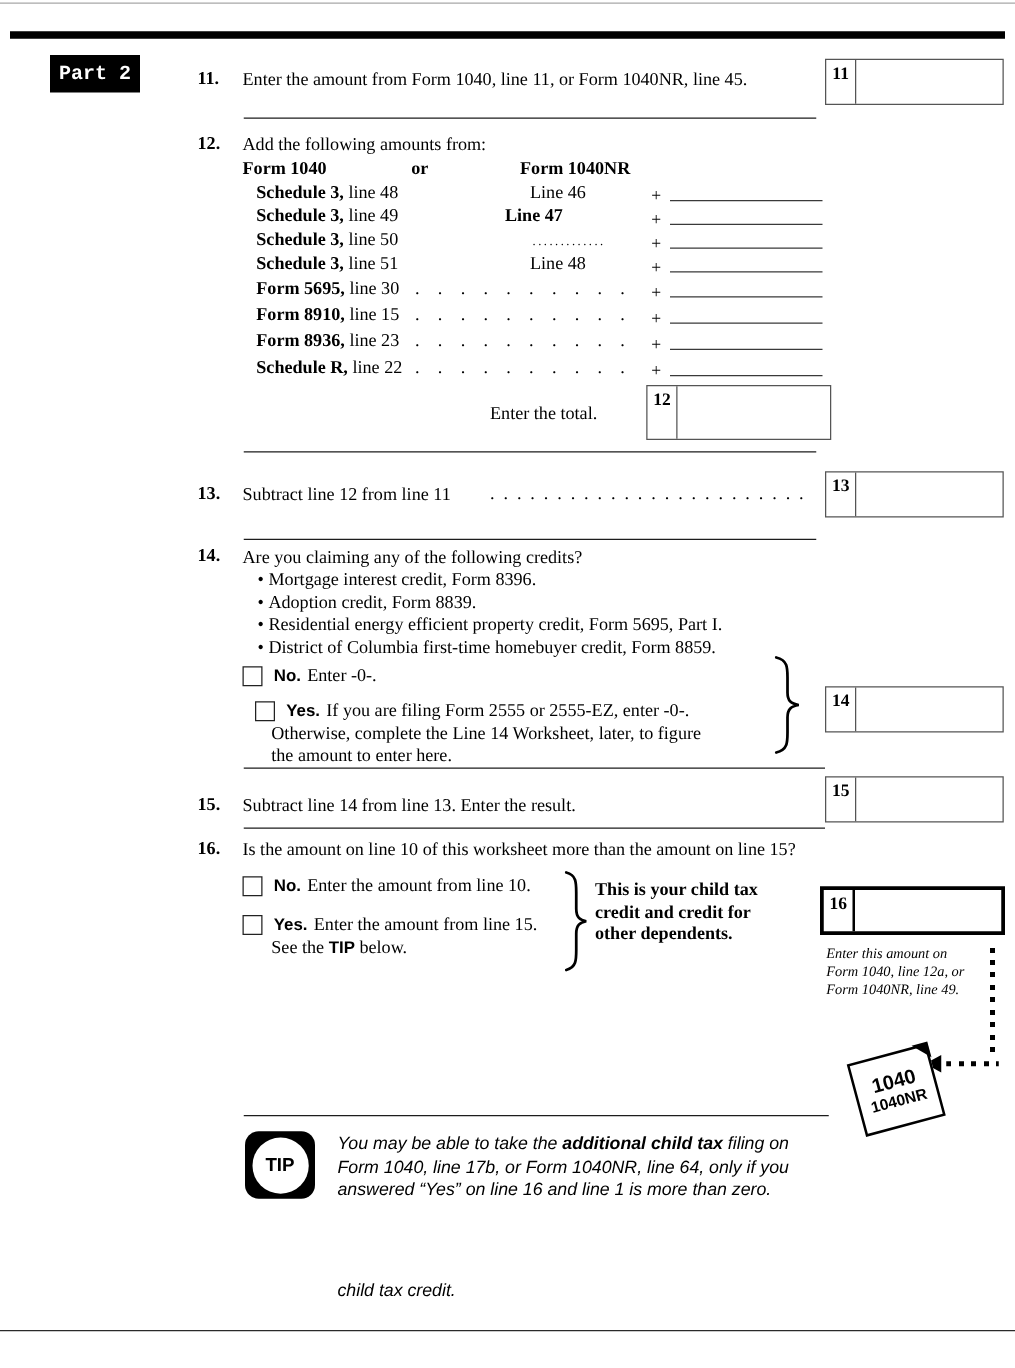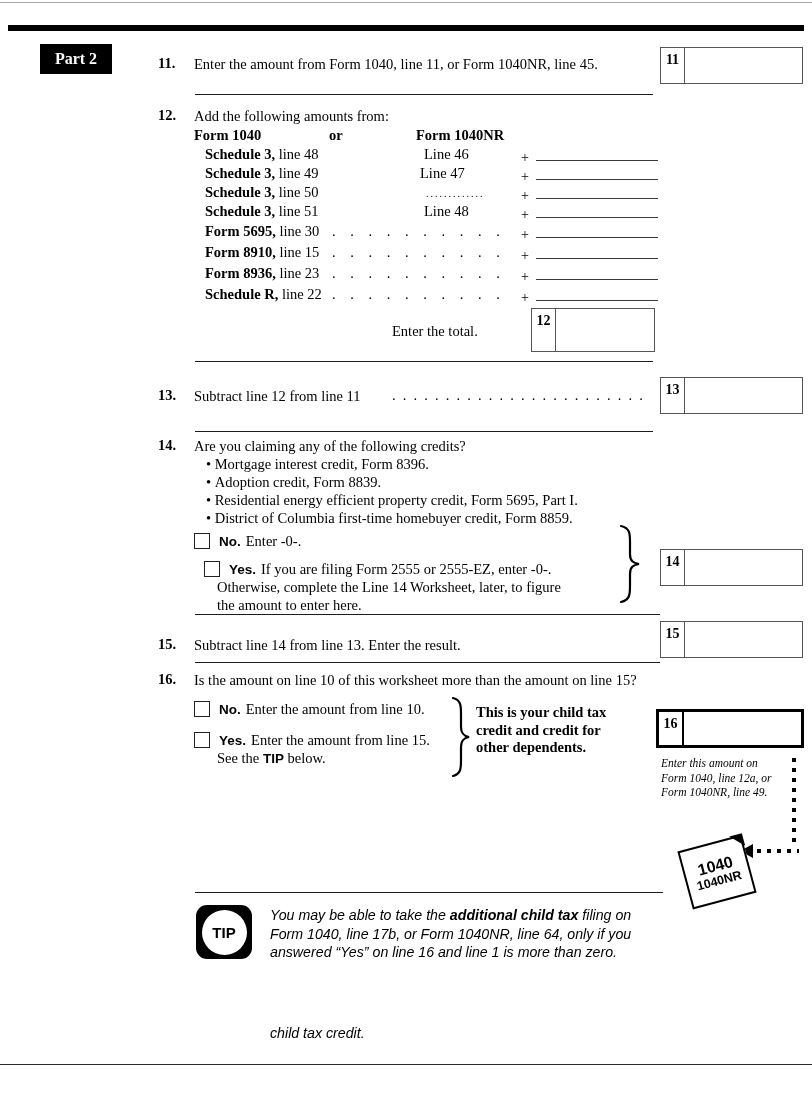--- a/index.html
+++ b/index.html
@@ -18,21 +18,21 @@
   .middots { font-size:10px; letter-spacing:2px; }
   .box { display:flex; border:1.6px solid #555; background:#fff; box-sizing:border-box; }
   .box .bn { width:23px; border-right:1.3px solid #555; font-weight:bold; font-size:14px;
              display:flex; align-items:flex-start; justify-content:center; padding-top:4px; }
   .box .bfield { flex:1; }
   .box.thick { border:3px solid #000; }
   .box.thick .bn { border-right:2px solid #000; }
   .cbrow { display:flex; align-items:flex-start; }
   .cb { width:14px; height:14px; border:1.3px solid #222; background:#fff; margin-right:9px; flex:none; margin-top:1px; }
   .blk { background:#000; }
-  .part-label { color:#fff; font-family:Liberation Serif, serif; font-weight:bold; font-size:16px;
+  .part-label { color:#fff; font-family:Liberation Mono, monospace; font-weight:bold; font-size:16px;
                 display:flex; align-items:center; justify-content:center; }
   .result { font-weight:bold; font-size:14.5px; line-height:17.5px; white-space:nowrap; }
   .note { font-style:italic; font-size:11.5px; line-height:14.5px; white-space:nowrap; }
   .tipbox { width:56px; height:54px; background:#000; border-radius:11px;
             display:flex; align-items:center; justify-content:center; }
   .tipcircle { width:45px; height:45px; background:#fff; border-radius:50%;
                display:flex; align-items:center; justify-content:center; }
   .tiplabel { font-family:"Liberation Sans", sans-serif; font-weight:bold; font-size:15px; }
   .tiptext { font-family:"Liberation Sans", sans-serif; font-style:italic; font-size:14.2px; line-height:18.5px; }
   .vdots { width:4px; background-image:repeating-linear-gradient(to bottom,#000 0px,#000 4px,transparent 4px,transparent 10px); }
@@ -71,21 +71,21 @@
   <div class="abs txt b" style="left:194px;top:126px;">Form 1040</div>
   <div class="abs txt b" style="left:329px;top:126px;">or</div>
   <div class="abs txt b" style="left:416px;top:126px;">Form 1040NR</div>
 
   <div class="abs txt" style="left:205px;top:145px;"><span class="b">Schedule 3,</span><span> line 48</span></div>
   <div class="abs txt" style="left:424px;top:145px;">Line 46</div>
   <div class="abs plus" style="left:521px;top:150px;">+</div>
   <div class="abs amtline" style="left:536px;top:160px;width:122px;"></div>
 
   <div class="abs txt" style="left:205px;top:164px;"><span class="b">Schedule 3,</span><span> line 49</span></div>
-  <div class="abs txt" style="left:420px;top:164px;">Line 47</div>
+  <div class="abs txt" style="left:404px;top:164px;font-weight:bold;">Line 47</div>
   <div class="abs plus" style="left:521px;top:169px;">+</div>
   <div class="abs amtline" style="left:536px;top:179px;width:122px;"></div>
 
   <div class="abs txt" style="left:205px;top:183px;"><span class="b">Schedule 3,</span><span> line 50</span></div>
   <div class="abs middots" style="left:426px;top:188px;">.............</div>
   <div class="abs plus" style="left:521px;top:188px;">+</div>
   <div class="abs amtline" style="left:536px;top:198px;width:122px;"></div>
 
   <div class="abs txt" style="left:205px;top:202px;"><span class="b">Schedule 3,</span><span> line 51</span></div>
   <div class="abs txt" style="left:424px;top:202px;">Line 48</div>
@@ -106,21 +106,21 @@
   <div class="abs leader" style="left:332px;top:265px;width:178px;">. . . . . . . . . .</div>
   <div class="abs plus" style="left:521px;top:269px;">+</div>
   <div class="abs amtline" style="left:536px;top:279px;width:122px;"></div>
 
   <div class="abs txt" style="left:205px;top:285px;"><span class="b">Schedule R,</span><span> line 22</span></div>
   <div class="abs leader" style="left:332px;top:286px;width:178px;">. . . . . . . . . .</div>
   <div class="abs plus" style="left:521px;top:290px;">+</div>
   <div class="abs amtline" style="left:536px;top:300px;width:122px;"></div>
 
   <div class="abs txt" style="left:392px;top:322px;">Enter the total.</div>
-  <div class="abs box" style="left:531px;top:308px;width:124px;height:44px;gap:20px;">
+  <div class="abs box" style="left:517px;top:308px;width:148px;height:44px;gap:20px;">
     <div class="bn">12</div>
     <div class="bfield"></div>
   </div>
   <div class="abs rule" style="left:195px;top:361px;width:458px;"></div>
 
   <div class="abs num" style="left:158px;top:387px;">13.</div>
   <div class="abs txt" style="left:194px;top:387px;">Subtract line 12 from line 11</div>
   <div class="abs leader13" style="left:392px;top:387px;width:256px;">. . . . . . . . . . . . . . . . . . . . . . . .</div>
   <div class="abs box" style="left:660px;top:377px;width:143px;height:37px;">
     <div class="bn">13</div>

